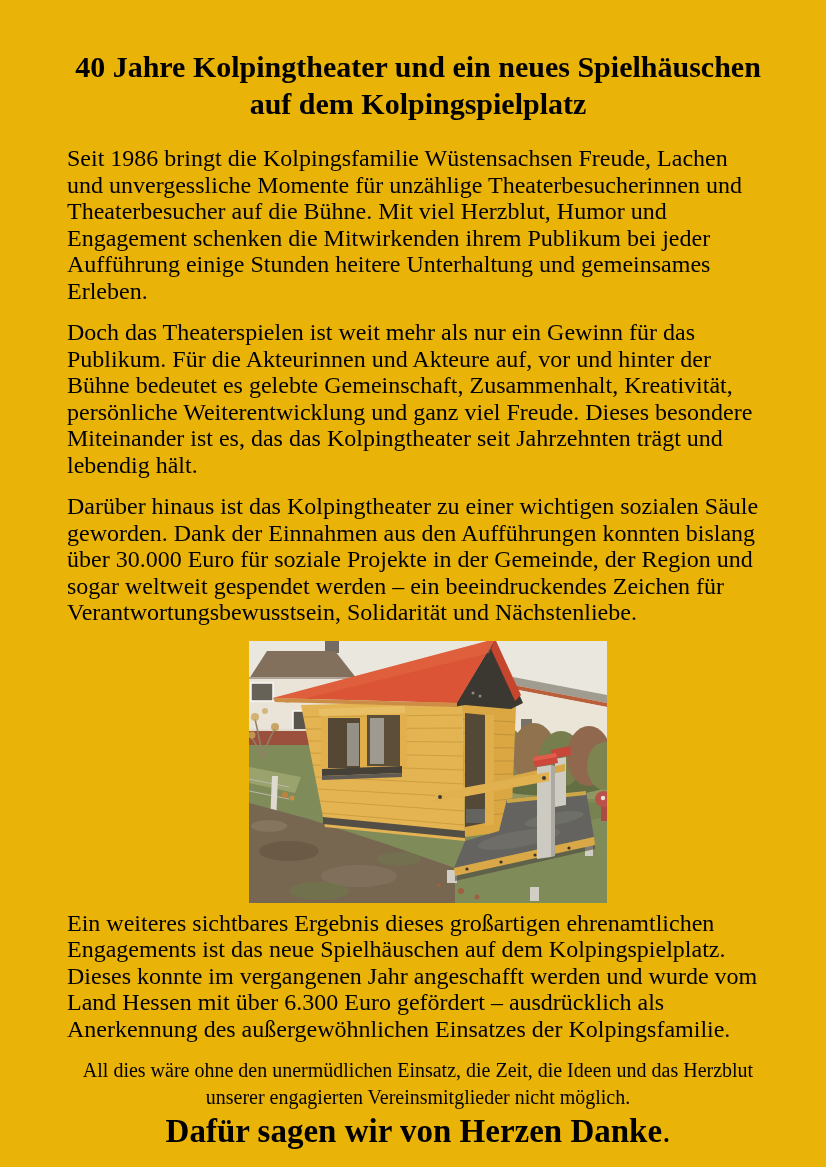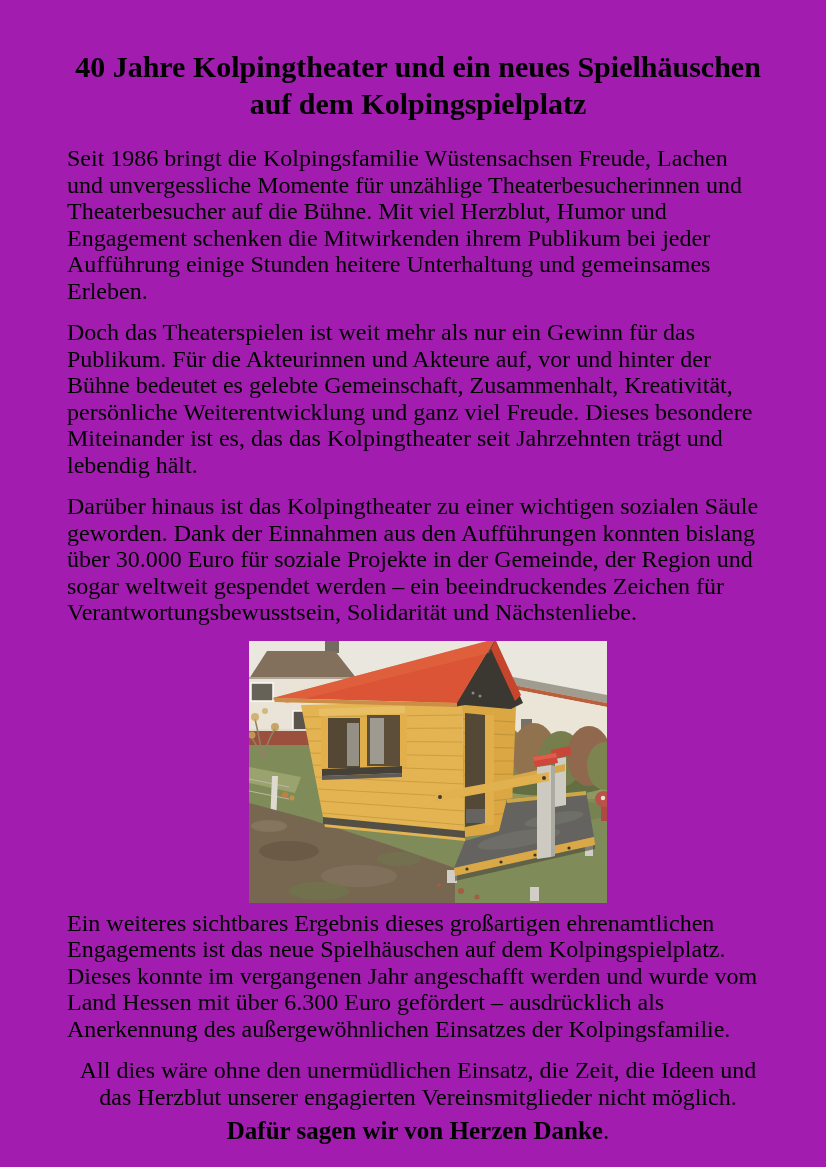--- a/index.html
+++ b/index.html
@@ -1,41 +1,41 @@
 <!DOCTYPE html>
 <html lang="de"><head>
 <meta charset="utf-8">
 <style>
   html,body{margin:0;padding:0;background:#ffffff;}
   .page{
     position:relative;
     width:826px;height:1167px;
-    background:#a21caf;
+    background:#eab308;
     font-family:"Liberation Serif","DejaVu Serif",serif;
     color:#000000;
     overflow:hidden;
   }
   .content{padding:48px 57px 0 67px;width:702px;}
   .doc-title{
     font-size:30px;line-height:37px;font-weight:bold;
     text-align:center;margin:0 0 23px 0;
   }
   p.body-par{
     font-size:24px;line-height:26.5px;margin:0 0 15px 0;text-align:left;
   }
   figure.photo{
     margin:0 0 7px 182px;padding:0;
     width:358px;height:262px;display:block;
   }
   figure.photo svg{display:block;}
   p.closing{
-    font-size:24px;line-height:26.5px;margin:0 0 2px 0;text-align:center;
+    font-size:20px;line-height:26.5px;margin:0 0 2px 0;text-align:center;
   }
   .thanks{
-    font-size:25px;line-height:38px;font-weight:bold;
+    font-size:33px;line-height:38px;font-weight:bold;
     text-align:center;margin:0;
   }
   .thanks .period{font-weight:normal;}
 </style>
 </head>
 <body>
 
 <div class="page">
   <div class="content">
 

